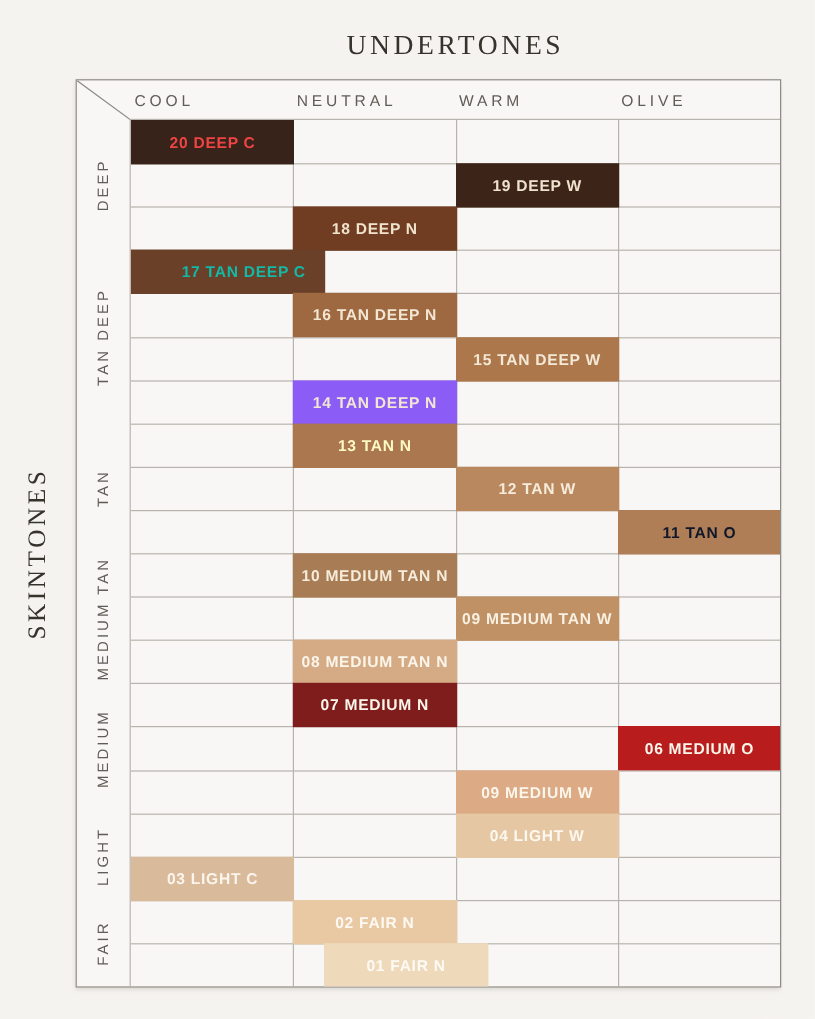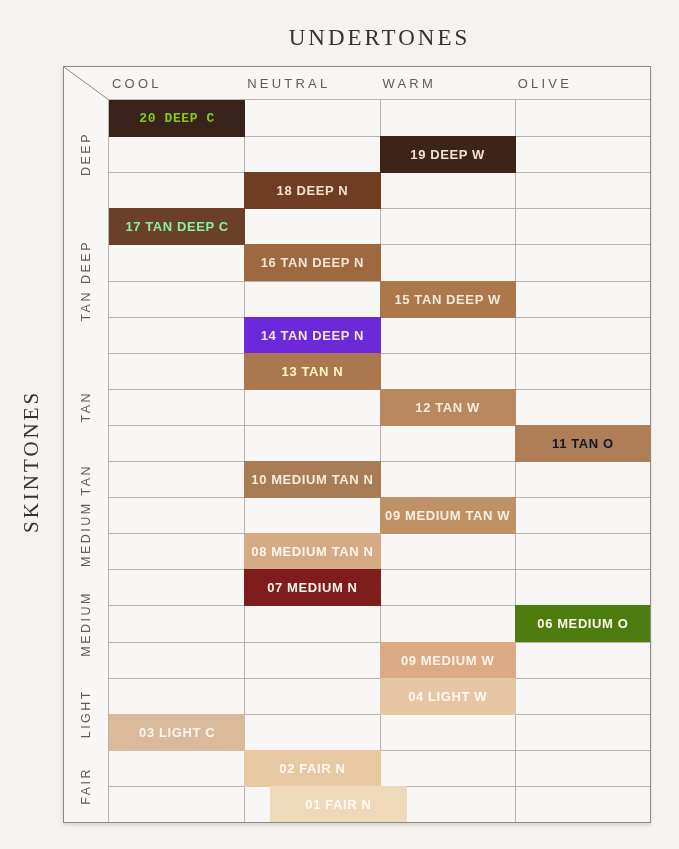--- a/index.html
+++ b/index.html
@@ -123,35 +123,35 @@
         <div class="hline" style="top: 50%;"></div>
         <div class="hline" style="top: 55%;"></div>
         <div class="hline" style="top: 60%;"></div>
         <div class="hline" style="top: 65%;"></div>
         <div class="hline" style="top: 70%;"></div>
         <div class="hline" style="top: 75%;"></div>
         <div class="hline" style="top: 80%;"></div>
         <div class="hline" style="top: 85%;"></div>
         <div class="hline" style="top: 90%;"></div>
         <div class="hline" style="top: 95%;"></div>
-        <div class="swatch" style="left: 0%; top: 0%; background: rgb(56, 35, 26); color: #84cc16; font-family: Liberation Mono, monospace;">20 DEEP C</div>
+        <div class="swatch" style="left: 0%; top: 0%; background: rgb(56, 35, 26); color: #ef4444;">20 DEEP C</div>
         <div class="swatch" style="left: 50%; top: 5%; background: rgb(60, 37, 24); color: rgb(240, 227, 205);">19 DEEP W</div>
         <div class="swatch" style="left: 25%; top: 10%; background: rgb(113, 61, 34); color: rgb(240, 227, 205);">18 DEEP N</div>
-        <div class="swatch" style="left: 0%; top: 15%; background: rgb(106, 65, 40); color: #86efac;">17 TAN DEEP C</div>
+        <div class="swatch" style="left: 0%; top: 15%; background: rgb(106, 65, 40); color: #14b8a6; padding-left: 26px;">17 TAN DEEP C</div>
         <div class="swatch" style="left: 25%; top: 20%; background: rgb(158, 104, 64); color: rgb(242, 230, 210);">16 TAN DEEP N</div>
         <div class="swatch" style="left: 50%; top: 25%; background: rgb(172, 119, 75); color: rgb(244, 233, 215);">15 TAN DEEP W</div>
-        <div class="swatch" style="left: 25%; top: 30%; background: #6d28d9; color: rgb(242, 230, 210);">14 TAN DEEP N</div>
+        <div class="swatch" style="left: 25%; top: 30%; background: #8b5cf6; color: rgb(242, 230, 210);">14 TAN DEEP N</div>
         <div class="swatch" style="left: 25%; top: 35%; background: rgb(170, 119, 79); color: #fef9c3;">13 TAN N</div>
         <div class="swatch" style="left: 50%; top: 40%; background: rgb(185, 136, 95); color: rgb(246, 236, 219);">12 TAN W</div>
         <div class="swatch" style="left: 75%; top: 45%; background: rgb(176, 126, 86); color: #0f172a;">11 TAN O</div>
         <div class="swatch" style="left: 25%; top: 50%; background: rgb(168, 124, 84); color: rgb(246, 236, 219);">10 MEDIUM TAN N</div>
         <div class="swatch" style="left: 50%; top: 55%; background: rgb(192, 145, 100); color: rgb(248, 240, 226);">09 MEDIUM TAN W</div>
         <div class="swatch" style="left: 25%; top: 60%; background: rgb(212, 171, 133); color: rgb(251, 245, 234);">08 MEDIUM TAN N</div>
         <div class="swatch" style="left: 25%; top: 65%; background: #7f1d1d; color: rgb(251, 245, 234);">07 MEDIUM N</div>
-        <div class="swatch" style="left: 75%; top: 70%; background: #4d7c0f; color: rgb(251, 245, 234);">06 MEDIUM O</div>
+        <div class="swatch" style="left: 75%; top: 70%; background: #b91c1c; color: rgb(251, 245, 234);">06 MEDIUM O</div>
         <div class="swatch" style="left: 50%; top: 75%; background: rgb(220, 171, 133); color: rgb(251, 245, 234);">09 MEDIUM W</div>
         <div class="swatch" style="left: 50%; top: 80%; background: rgb(230, 199, 164); color: rgb(252, 248, 239);">04 LIGHT W</div>
         <div class="swatch" style="left: 0%; top: 85%; background: rgb(217, 186, 155); color: rgb(251, 245, 236);">03 LIGHT C</div>
         <div class="swatch" style="left: 25%; top: 90%; background: rgb(233, 201, 164); color: rgb(253, 249, 242);">02 FAIR N</div>
         <div class="swatch" style="left: 25%; top: 95%; background: rgb(238, 218, 187); color: rgb(253, 250, 244); margin-left: 26px;">01 FAIR N</div>
       </div>
   </div>
 </div>
 
 </body></html>

